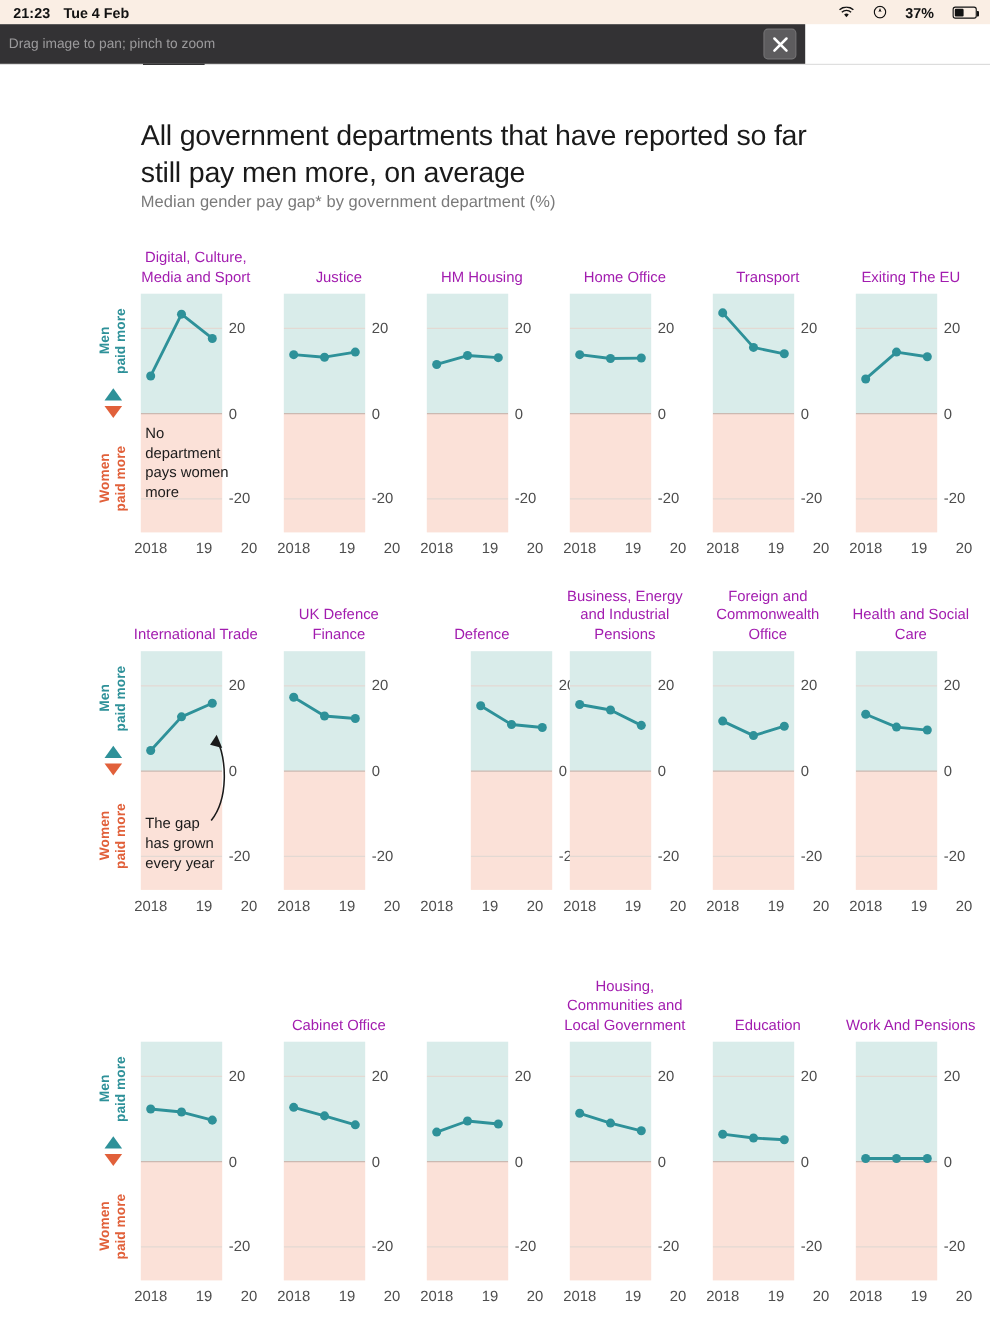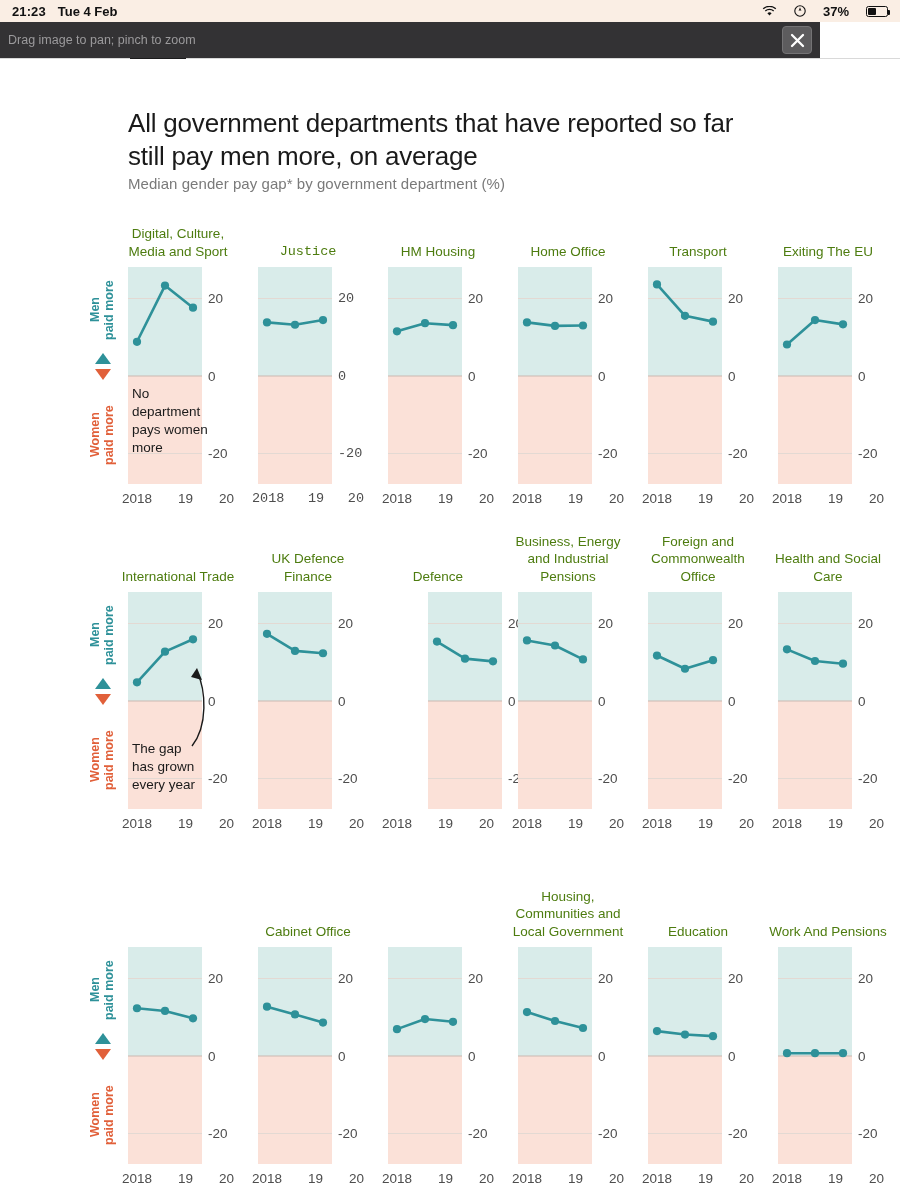--- a/index.html
+++ b/index.html
@@ -34,21 +34,21 @@
     content: ""; position: absolute; right: -3.2px; top: 3px;
     width: 2px; height: 5px; background: #111; border-radius: 0 1px 1px 0;
   }
   .battery .fill {
     position: absolute; left: 1px; top: 1px; bottom: 1px;
     width: 42%; background: #111; border-radius: 1px;
   }
 
   
   .toolbar {
-    height: 36px; width: 820px; background: #333234;
+    height: 36px; width: 732px; background: #333234;
     display: flex; align-items: center; position: relative;
   }
   .toolbar-hint {
     color: #9b9a9c; font-size: 12.5px; padding-left: 8px;
     font-family: "Liberation Sans", sans-serif;
   }
   .close-button {
     position: absolute; right: 8px; top: 4px;
     width: 30px; height: 28px; border-radius: 4px;
     background: #5d5c5e; border: 1px solid #747375;
@@ -78,21 +78,21 @@
   }
 
   
   .row { position: absolute; left: 128px; width: 760px; }
   .cell { position: absolute; top: 0; width: 120px; }
 
   .cell-title {
     position: absolute; bottom: 100%;
     width: 120px; left: -10px;
     text-align: center;
-    font-size: 13.5px; color: #4d7c0f; line-height: 1.32;
+    font-size: 13.5px; color: #a21caf; line-height: 1.32;
     padding-bottom: 6px;
   }
 
   .plot {
     position: relative; width: 74px; height: 217px;
   }
   .plot .band-top { position: absolute; left:0; right:0; top:0; height:108.5px; background:#d9ecea; }
   .plot .band-bot { position: absolute; left:0; right:0; top:108.5px; bottom:0; background:#fbe1d8; }
   .plot svg { position: absolute; left: 0; top: 0; }
 
@@ -211,21 +211,21 @@
               <div class="tri-down"></div>
             </div>
             <div class="yl-text yl-women">Women
 paid more</div>
           </div>
           <div class="annot" style="left: 4px; top: 118px; width: 78px; white-space: pre-line;">No
 department
 pays women
 more</div>
         </div>
-        <div class="cell" style="left: 130px; font-family: Liberation Mono, monospace;">
+        <div class="cell" style="left: 130px;">
           <div class="cell-title">Justice</div>
           <div class="plot">
             <div class="band-top"></div>
             <div class="band-bot"></div>
             <svg width="74" height="217">
               <line x1="0" x2="74" y1="31.5" y2="31.5" class="gridline"></line>
               <line x1="0" x2="74" y1="109" y2="109" class="zeroline"></line>
               <line x1="0" x2="74" y1="186.5" y2="186.5" class="gridline"></line>
               <polyline class="series-line" points="9,55.41250000000001 37,57.737500000000004 65,53.08749999999999"></polyline>
               <circle cx="9" cy="55.41250000000001" r="4.1" class="series-dot"></circle>

